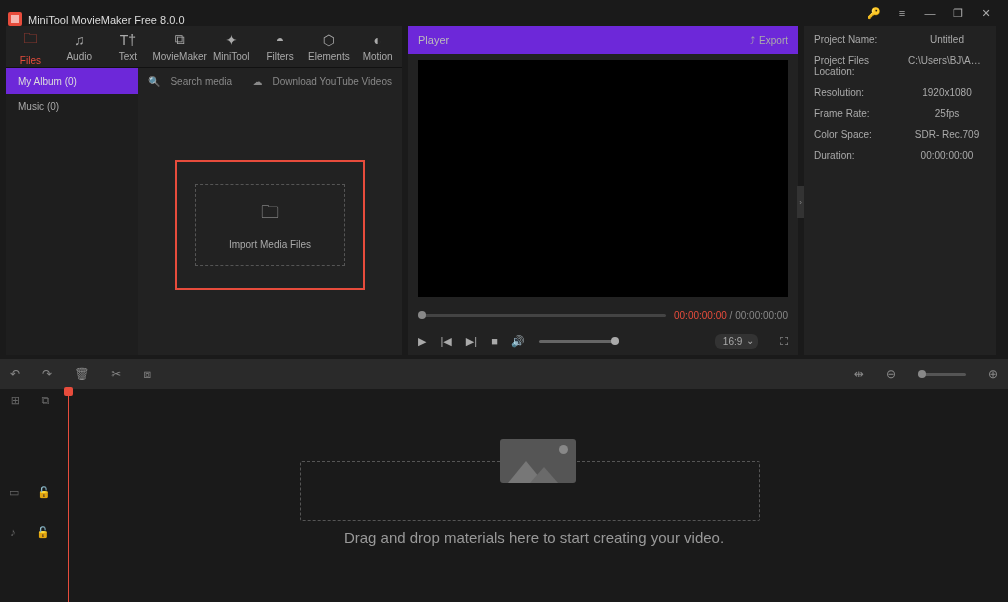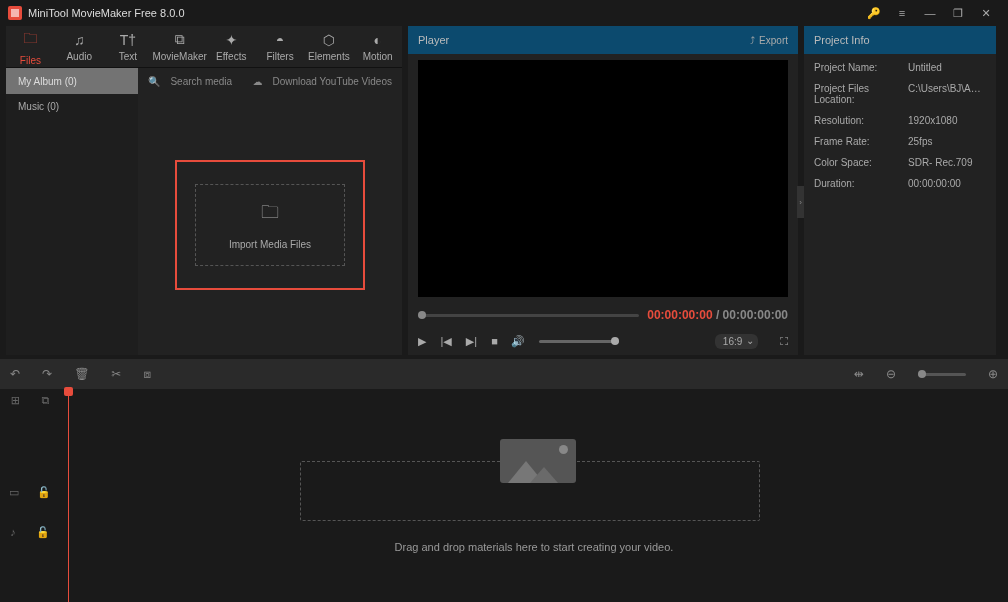--- a/index.html
+++ b/index.html
@@ -1,70 +1,70 @@
 <!DOCTYPE html>
 <html><head>
 <meta charset="utf-8">
 <style>
 * { margin: 0; padding: 0; box-sizing: border-box; font-family: Arial, sans-serif; }
 body { background: #1a1a1a; width: 1008px; height: 602px; overflow: hidden; color: #bbb; font-size: 11px; }
-.titlebar { height: 26px; background: #1a1a1a; display: flex; align-items: center; padding: 0 8px; }
+.titlebar { height: 26px; background: #1a1a1a; display: flex; align-items: flex-end; padding: 0 8px; }
 .titlebar .logo { width: 14px; height: 14px; background: #e74c3c; border-radius: 2px; margin-right: 6px; display: flex; align-items: center; justify-content: center; }
 .titlebar .title { color: #ddd; font-size: 11px; flex: 1; }
 .titlebar .tb-icon { width: 28px; height: 26px; display: flex; align-items: center; justify-content: center; cursor: pointer; color: #aaa; }
 .titlebar .key { color: #f1c40f; }
 .content-row { display: flex; height: 329px; gap: 6px; padding: 0 6px; }
 .media-panel { width: 396px; background: #222; display: flex; flex-direction: column; }
 .tabs { display: flex; background: #222; border-bottom: 1px solid #111; height: 42px; }
 .tab { flex: 1; display: flex; flex-direction: column; align-items: center; justify-content: center; gap: 3px; cursor: pointer; color: #aaa; font-size: 10px; }
 .tab.active { color: #e74c3c; }
 .tab .tab-icon { font-size: 14px; }
 .media-toolbar { display: flex; align-items: center; height: 26px; background: #222; padding: 0 10px; gap: 10px; font-size: 10px; color: #888; }
 .sidebar { width: 132px; background: #1e1e1e; }
 .sidebar-item { padding: 7px 12px; font-size: 10px; color: #aaa; cursor: pointer; }
 .media-stage { flex: 1; display: flex; align-items: center; justify-content: center; }
 .import-box { border: 2px solid #e74c3c; width: 190px; height: 130px; display: flex; align-items: center; justify-content: center; }
 .import-inner { border: 1px dashed #555; width: 150px; height: 82px; display: flex; flex-direction: column; align-items: center; justify-content: center; gap: 10px; color: #aaa; font-size: 10px; cursor: pointer; }
 .player-panel { width: 390px; background: #222; display: flex; flex-direction: column; }
-.panel-header { height: 28px; display: flex; align-items: center; padding: 0 10px; font-size: 11px; color: #bbb; background: #0c4a6e; }
+.panel-header { height: 28px; display: flex; align-items: center; padding: 0 10px; font-size: 11px; color: #bbb; background: #6d28d9; }
 .panel-header .spacer { flex: 1; }
 .export-btn { display: flex; align-items: center; gap: 4px; cursor: pointer; color: #aaa; font-size: 10px; }
 .preview { flex: 1; margin: 6px 10px; background: #000; }
 .scrubber { height: 24px; display: flex; align-items: center; padding: 0 10px; gap: 8px; }
 .scrub-track { flex: 1; height: 3px; background: #444; border-radius: 2px; position: relative; }
 .scrub-handle { position: absolute; left: 0; top: -3px; width: 8px; height: 8px; background: #888; border-radius: 50%; }
-.timecode { font-size: 12px; font-weight: bold; }
+.timecode { font-size: 10px; }
 .timecode .current { color: #e74c3c; }
 .timecode .total { color: #888; }
 .player-controls { height: 28px; display: flex; align-items: center; padding: 0 10px; gap: 14px; }
 .pc-icon { color: #aaa; cursor: pointer; font-size: 11px; }
 .vol-track { width: 80px; height: 3px; background: #666; border-radius: 2px; position: relative; }
 .vol-handle { position: absolute; right: 0; top: -3px; width: 8px; height: 8px; background: #aaa; border-radius: 50%; }
 .ratio-select { background: #333; color: #aaa; padding: 2px 16px 2px 8px; font-size: 10px; border-radius: 6px; cursor: pointer; position: relative; margin-left: auto; }
 .ratio-select::after { content: '⌄'; position: absolute; right: 4px; top: 1px; }
 .info-panel { width: 192px; background: #222; display: flex; flex-direction: column; position: relative; }
 .info-body { padding: 8px 10px; display: flex; flex-direction: column; gap: 10px; font-size: 10px; }
 .info-row { display: flex; }
 .info-label { width: 94px; color: #aaa; }
-.info-value { color: #aaa; flex: 1; overflow: hidden; text-overflow: ellipsis; white-space: nowrap; }
+.info-value { color: #aaa; flex: 1; overflow: hidden; text-overflow: ellipsis; white-space: nowrap; text-align: center; }
 .collapse-tab { position: absolute; left: -7px; top: 160px; width: 7px; height: 32px; background: #333; display: flex; align-items: center; justify-content: center; font-size: 8px; color: #888; cursor: pointer; }
 .timeline-toolbar { height: 30px; background: #2a2a2a; display: flex; align-items: center; padding: 0 10px; gap: 22px; margin-top: 4px; }
 .tt-icon { color: #888; cursor: pointer; font-size: 12px; }
 .tt-spacer { flex: 1; }
 .zoom-track { width: 48px; height: 3px; background: #555; border-radius: 2px; position: relative; }
 .zoom-handle { position: absolute; left: 0; top: -3px; width: 8px; height: 8px; background: #888; border-radius: 50%; }
 .timeline { flex: 1; background: #1a1a1a; display: flex; height: 213px; }
 .track-headers { width: 60px; background: #1a1a1a; display: flex; flex-direction: column; }
 .th-row { height: 22px; display: flex; align-items: center; justify-content: space-around; color: #666; }
 .th-gap { height: 70px; }
 .track-area { flex: 1; position: relative; }
 .playhead { position: absolute; left: 8px; top: 0; bottom: 0; width: 1px; background: #e74c3c; }
 .playhead::before { content: ''; position: absolute; top: -2px; left: -4px; width: 9px; height: 9px; background: #e74c3c; border-radius: 2px; }
 .drop-zone { position: absolute; left: 240px; top: 72px; width: 460px; height: 60px; border: 1px dashed #555; border-radius: 2px; }
-.drop-label { position: absolute; left: 0; right: 0; top: 152px; text-align: center; color: #999; font-size: 11px; }
+.drop-label { position: absolute; left: 0; right: 0; top: 140px; text-align: center; color: #999; font-size: 15px; }
 .thumb { position: absolute; left: 440px; top: 50px; width: 76px; height: 44px; background: #555; border-radius: 3px; overflow: hidden; }
 .thumb .mtn { position: absolute; bottom: 0; left: 8px; width: 0; height: 0; border-left: 18px solid transparent; border-right: 18px solid transparent; border-bottom: 22px solid #777; }
 .thumb .mtn2 { position: absolute; bottom: 0; left: 30px; width: 0; height: 0; border-left: 14px solid transparent; border-right: 14px solid transparent; border-bottom: 16px solid #6a6a6a; }
 .thumb .sun { position: absolute; top: 6px; right: 8px; width: 9px; height: 9px; background: #888; border-radius: 50%; }
 svg { display: block; }
 </style>
 </head>
 <body>
 
 <div class="titlebar">
@@ -95,38 +95,38 @@
       <div class="tab">
           <span class="tab-icon">T†</span>
           <span>Text</span>
         </div>
       <div class="tab">
           <span class="tab-icon">⧉</span>
           <span>MovieMaker</span>
         </div>
       <div class="tab">
           <span class="tab-icon">✦</span>
-          <span>Effects</span>
+          <span>MiniTool</span>
         </div>
       <div class="tab">
           <span class="tab-icon">◓</span>
           <span>Filters</span>
         </div>
       <div class="tab">
           <span class="tab-icon">⬡</span>
           <span>Elements</span>
         </div>
       <div class="tab">
           <span class="tab-icon">◐</span>
           <span>Motion</span>
         </div>
     </div>
     <div style="display:flex; flex:1;">
       <div class="sidebar">
-        <div style="height:26px; background:#737373; display:flex; align-items:center; padding:0 12px; font-size:10px; color:#ddd;">My Album (0)</div>
+        <div style="height:26px; background:#6d28d9; display:flex; align-items:center; padding:0 12px; font-size:10px; color:#ddd;">My Album (0)</div>
         <div class="sidebar-item">Music (0)</div>
       </div>
       <div style="flex:1; display:flex; flex-direction:column;">
         <div class="media-toolbar">
           <span style="cursor:pointer;">🔍</span>
           <span style="flex:1; cursor:text;">Search media</span>
           <span style="cursor:pointer;">☁</span>
           <span style="cursor:pointer;">Download YouTube Videos</span>
         </div>
         <div class="media-stage">
@@ -166,23 +166,20 @@
       <div class="vol-track">
           <div class="vol-handle"></div>
         </div>
       <div class="ratio-select">16:9</div>
       <span class="pc-icon" style="margin-left:8px;">⛶</span>
     </div>
   </div>
 
   <div class="info-panel">
     <div class="collapse-tab">›</div>
-    <div class="panel-header">
-      <span>Project Info</span>
-    </div>
     <div class="info-body">
       <div class="info-row">
           <span class="info-label">Project Name:</span>
           <span class="info-value">Untitled</span>
         </div>
       <div class="info-row">
           <span class="info-label">Project Files Location:</span>
           <span class="info-value">C:\Users\BJ\App...</span>
         </div>
       <div class="info-row">

